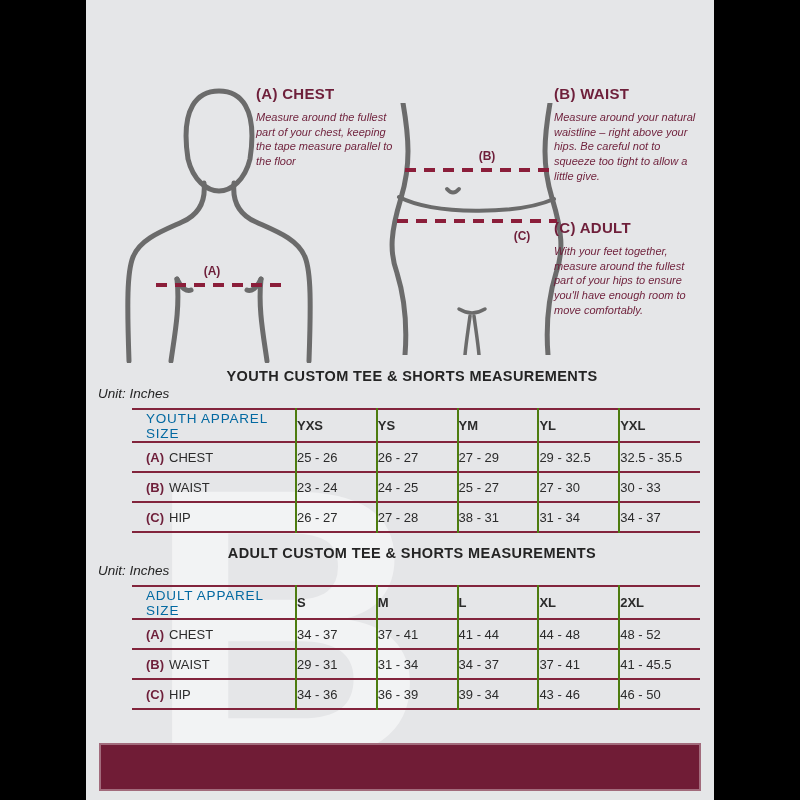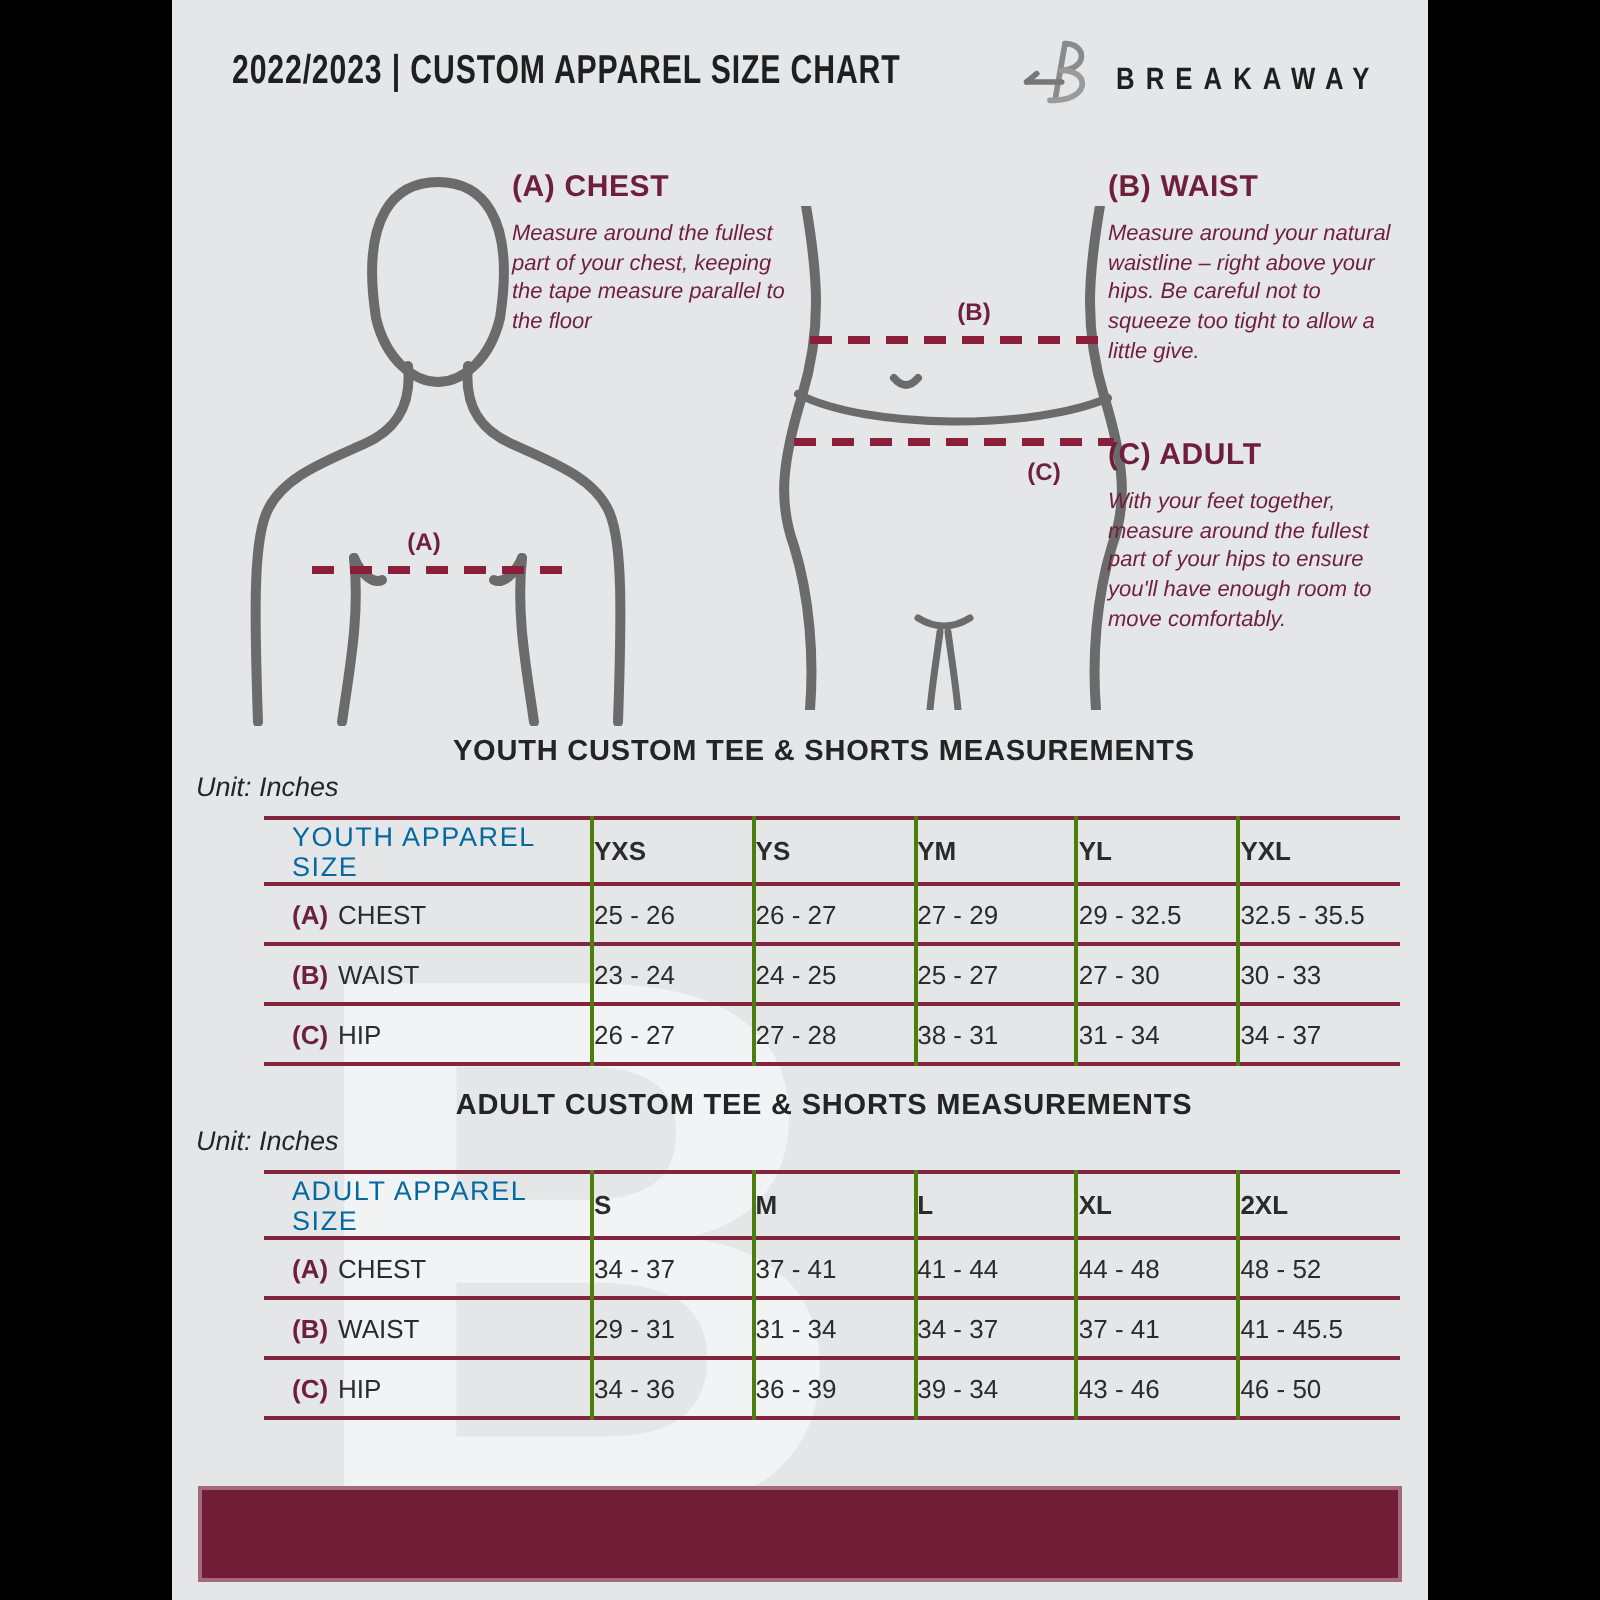--- a/index.html
+++ b/index.html
@@ -72,35 +72,20 @@
 </head>
 <body>
 
 <div class="side-bar side-left"></div>
 <div class="side-bar side-right"></div>
 
 <div class="page">
 
   <div class="watermark">B</div>
 
-  <div class="hdr">
-    <div class="hdr-title">2022/2023  |  CUSTOM APPAREL SIZE CHART</div>
-    <div class="brand">
-      <span>
-        <svg width="40" height="40" viewBox="0 0 48 48" fill="none">
-          <path d="M27 7 L21 41" stroke="#8a8a8a" stroke-width="3.4" stroke-linecap="round"></path>
-          <path d="M27 7 C 40 7 41 22 25 23" stroke="#8a8a8a" stroke-width="3.4" stroke-linecap="round" fill="none"></path>
-          <path d="M25 23 C 43 23 42 42 18 41" stroke="#9a9a9a" stroke-width="3.4" stroke-linecap="round" fill="none"></path>
-          <path d="M4 30 L25 30" stroke="#777" stroke-width="3.4" stroke-linecap="round"></path>
-          <path d="M4 30 L10 25" stroke="#777" stroke-width="3.4" stroke-linecap="round"></path>
-        </svg>
-      </span>
-      <span class="brand-name">BREAKAWAY</span>
-    </div>
-  </div>
 
   <div class="guide">
 
     <div class="fig" style="left:38px; top:6px;">
       <svg width="192" height="282" viewBox="0 0 192 282">
         <g stroke="#6B6B6B" stroke-width="5" fill="none" stroke-linecap="round">
           <path d="M 64,78 C 56,26 74,10 95,10 C 116,10 134,26 126,78 C 121,99 107,110 95,110 C 83,110 69,99 64,78"></path>
           <path d="M 80,102 C 82,122 74,134 58,141 C 38,150 16,158 9,176 C 3,191 3,222 5,280"></path>
           <path d="M 110,102 C 108,122 116,134 132,141 C 152,150 174,158 181,176 C 187,191 187,222 185,280"></path>
           <path d="M 53,198 C 56,226 51,252 47,280"></path>

